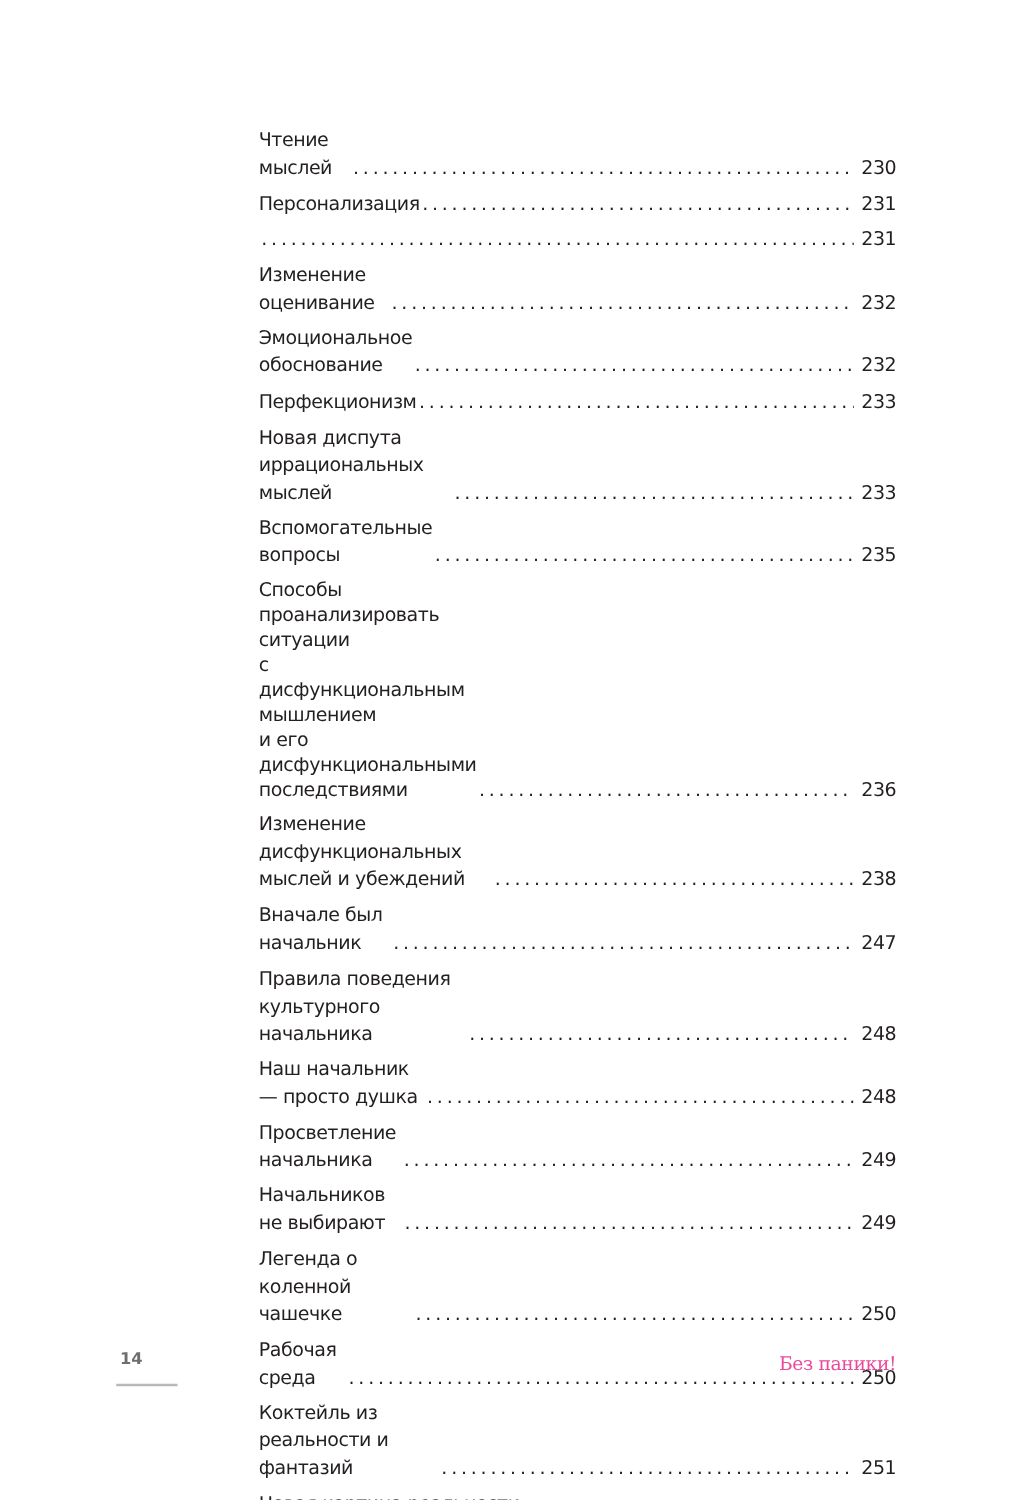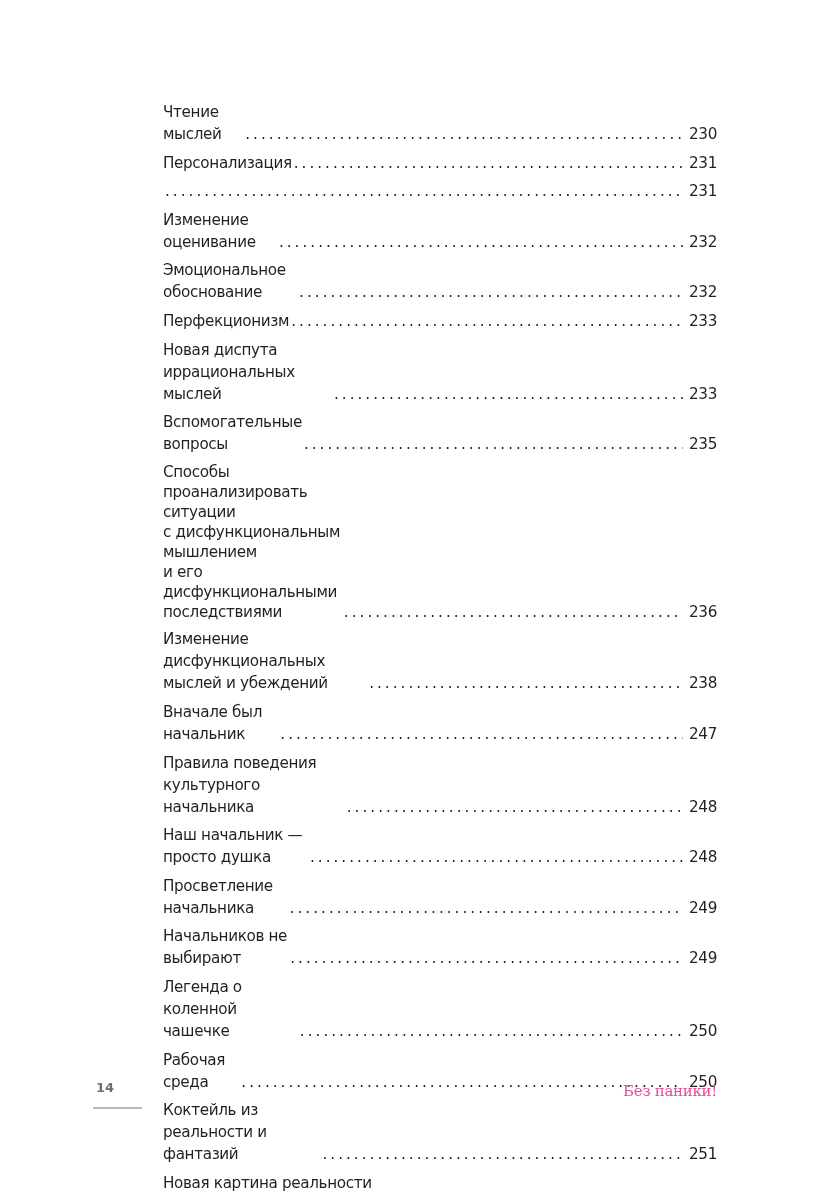--- a/index.html
+++ b/index.html
@@ -12,20 +12,21 @@
     font-family: "DejaVu Sans", sans-serif;
     font-size: 15.2px;
     color: #231f20;
     letter-spacing: -0.35px;
   }
   .entry {
     display: flex;
     align-items: flex-end;
     line-height: 22px;
     margin-bottom: 6.6px;
+    margin-left: 44px;
   }
   .entry .title { white-space: pre-line; flex: 0 1 auto; }
   .entry .leader {
     flex: 1 1 auto;
     overflow: hidden;
     white-space: nowrap;
     margin: 0 6px 0 2px;
     letter-spacing: 3.2px;
     color: #231f20;
   }

